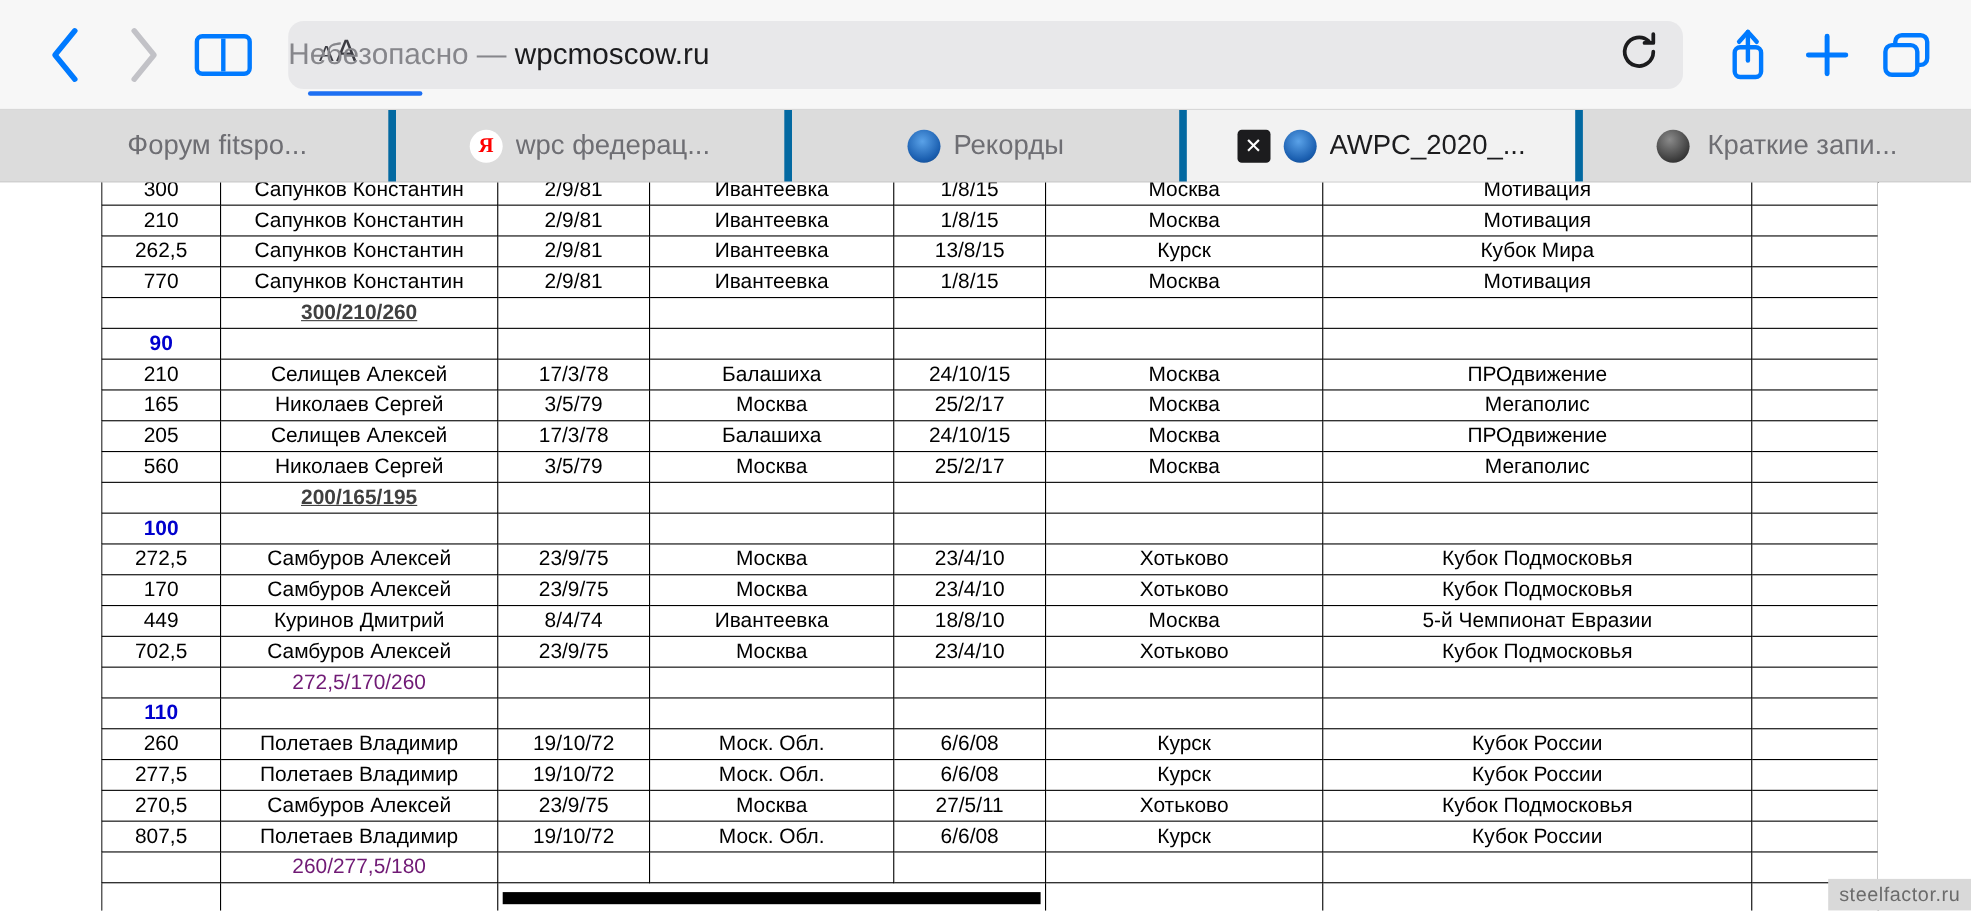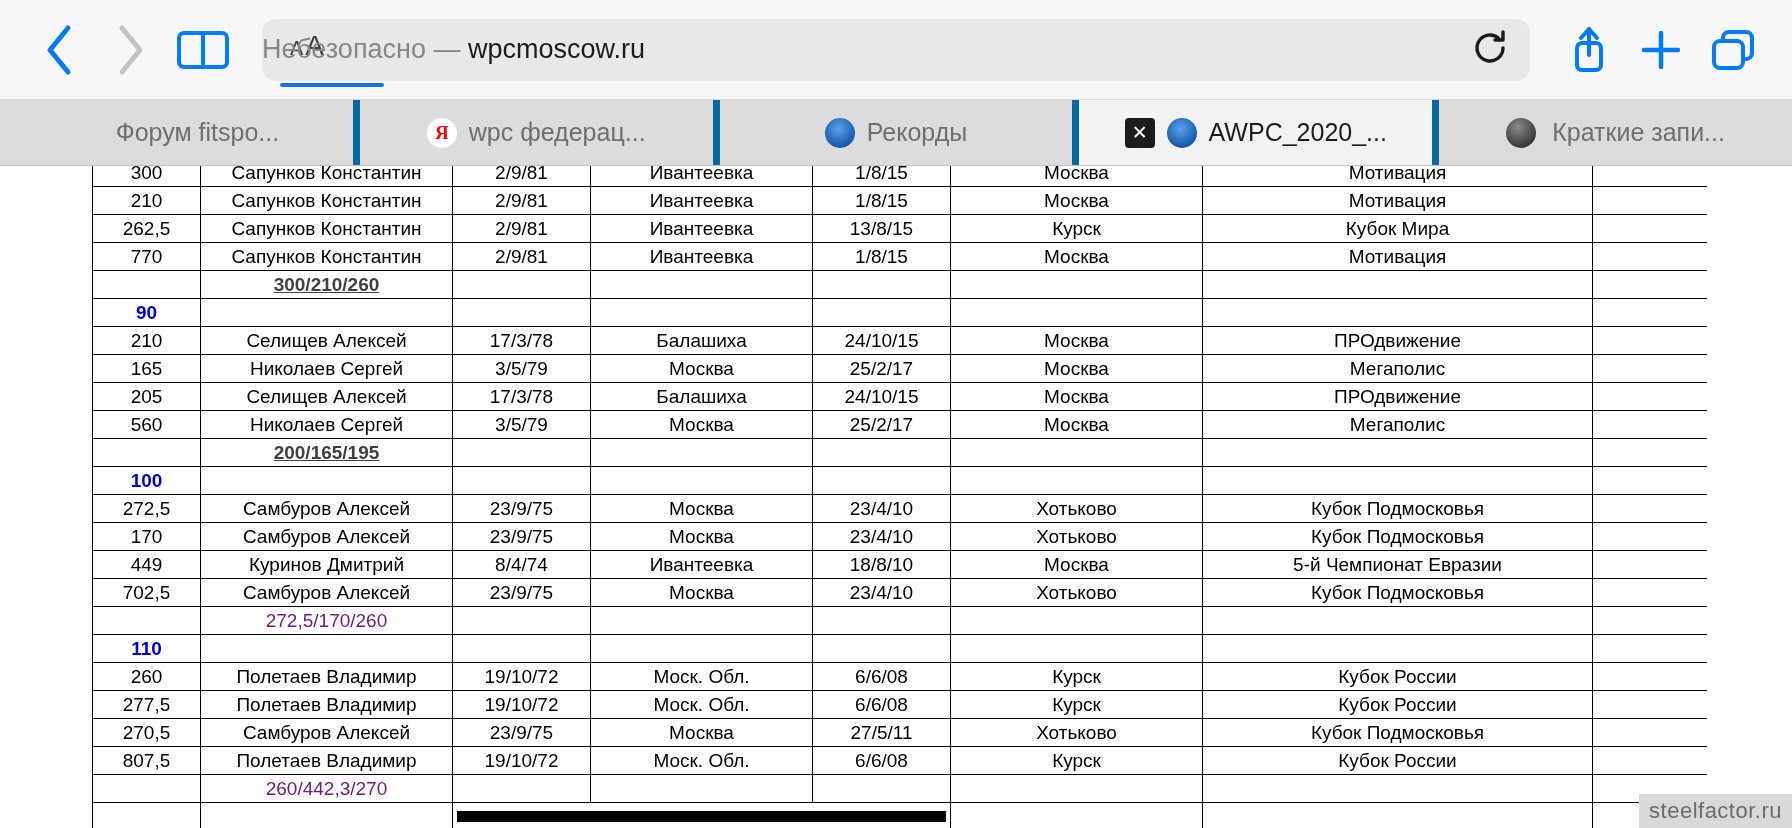--- a/index.html
+++ b/index.html
@@ -200,21 +200,21 @@
     position: absolute;
     right: 0; top: 0;
     width: 85px; height: 100%;
     background: #ffffff;
   }
   .watermark {
     position: absolute;
     right: 0; bottom: 0;
     background: #d9d9d9;
     color: #6b6b6b;
-    font-size: 22px;
+    font-size: 18px;
     padding: 4px 10px;
     letter-spacing: 0.5px;
   }
 </style>
 </head>
 <body>
 
 <div class="browser">
 
   <div class="toolbar">
@@ -546,21 +546,21 @@
         <td>Полетаев Владимир</td>
         <td>19/10/72</td>
         <td>Моск. Обл.</td>
         <td>6/6/08</td>
         <td>Курск</td>
         <td>Кубок России</td>
         <td></td>
       </tr>
       <tr>
         <td></td>
-        <td class="total-plain">260/442,3/270</td>
+        <td class="total-plain">260/277,5/180</td>
         <td></td>
         <td></td>
         <td></td>
         <td></td>
         <td></td>
         <td></td>
       </tr>
       <tr>
         <td></td>
         <td></td>

